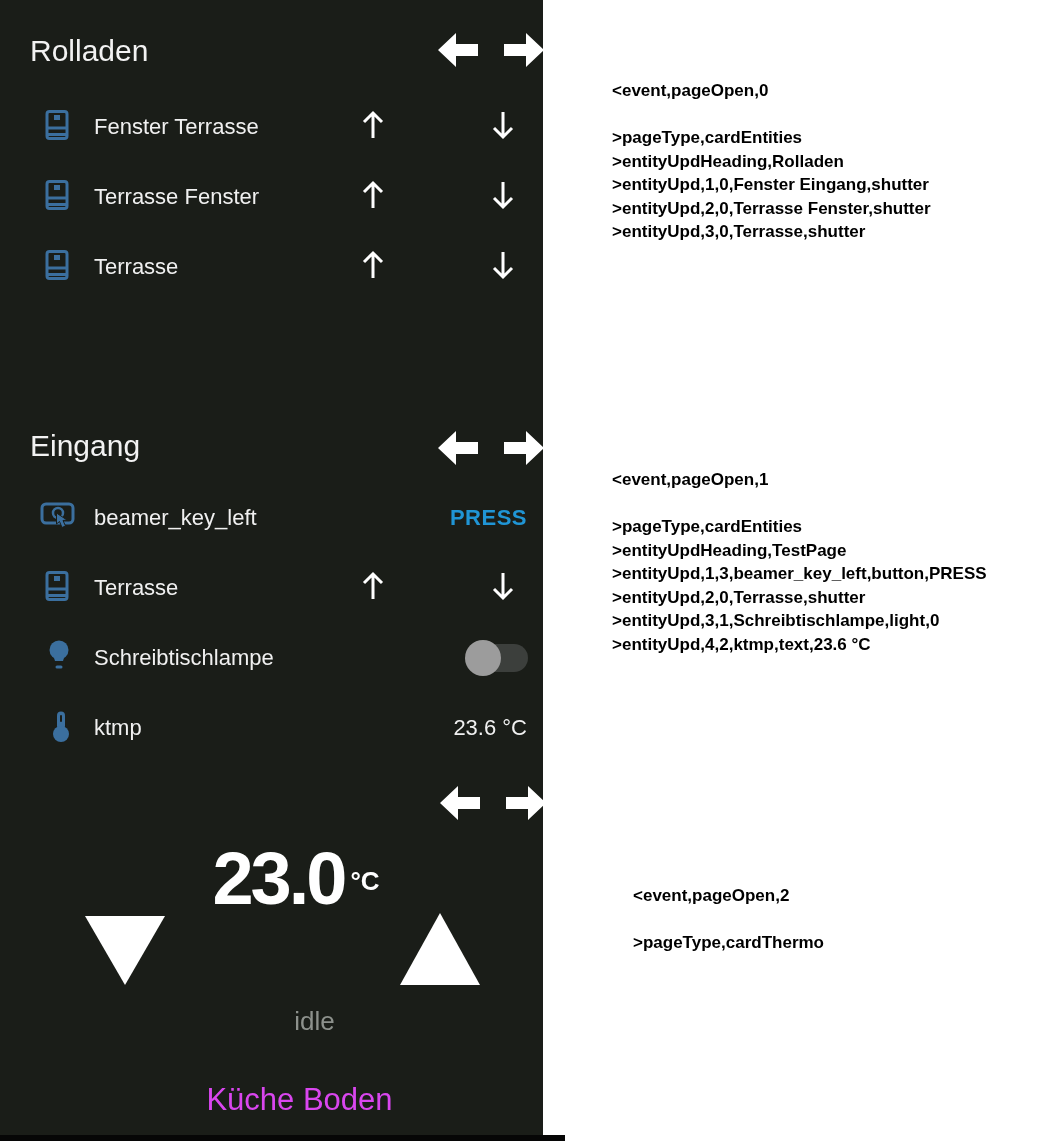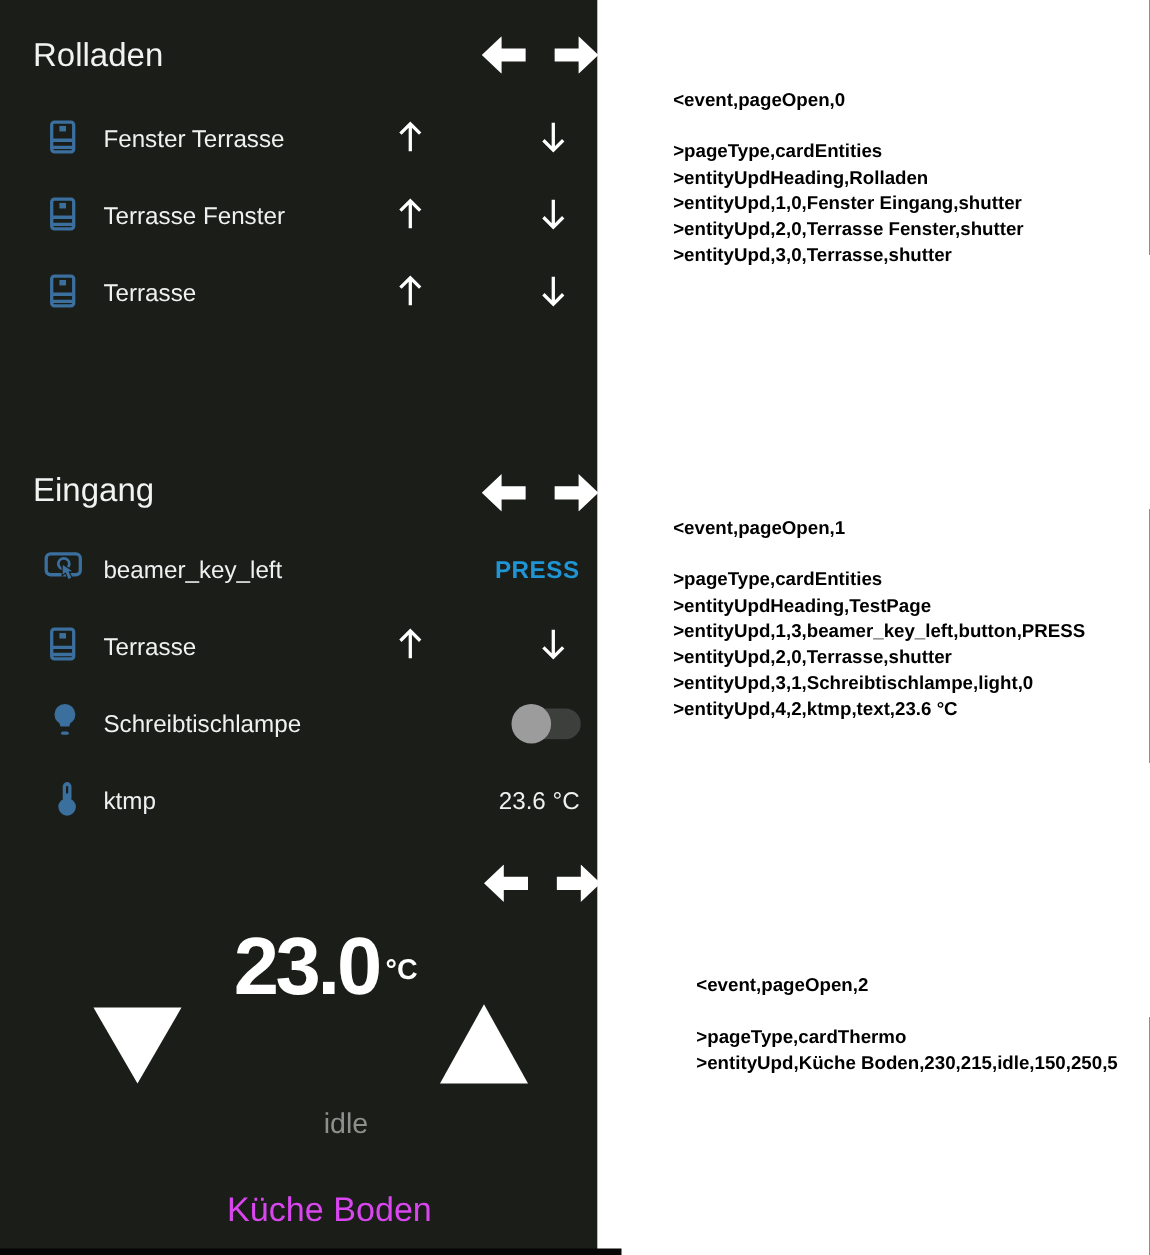--- a/index.html
+++ b/index.html
@@ -242,14 +242,13 @@
     <div class="console-line">&gt;entityUpdHeading,TestPage</div>
     <div class="console-line">&gt;entityUpd,1,3,beamer_key_left,button,PRESS</div>
     <div class="console-line">&gt;entityUpd,2,0,Terrasse,shutter</div>
     <div class="console-line">&gt;entityUpd,3,1,Schreibtischlampe,light,0</div>
     <div class="console-line">&gt;entityUpd,4,2,ktmp,text,23.6 °C</div>
   </div>
 <div class="console-block" id="cb3">
     <div class="console-line">&lt;event,pageOpen,2</div>
     <div class="console-line">&nbsp;</div>
     <div class="console-line">&gt;pageType,cardThermo</div>
-    <div class="console-line">&gt;entityUpd,Küche Boden,230,215,idle,150,250,5</div>
   </div>
 
 </body></html>

